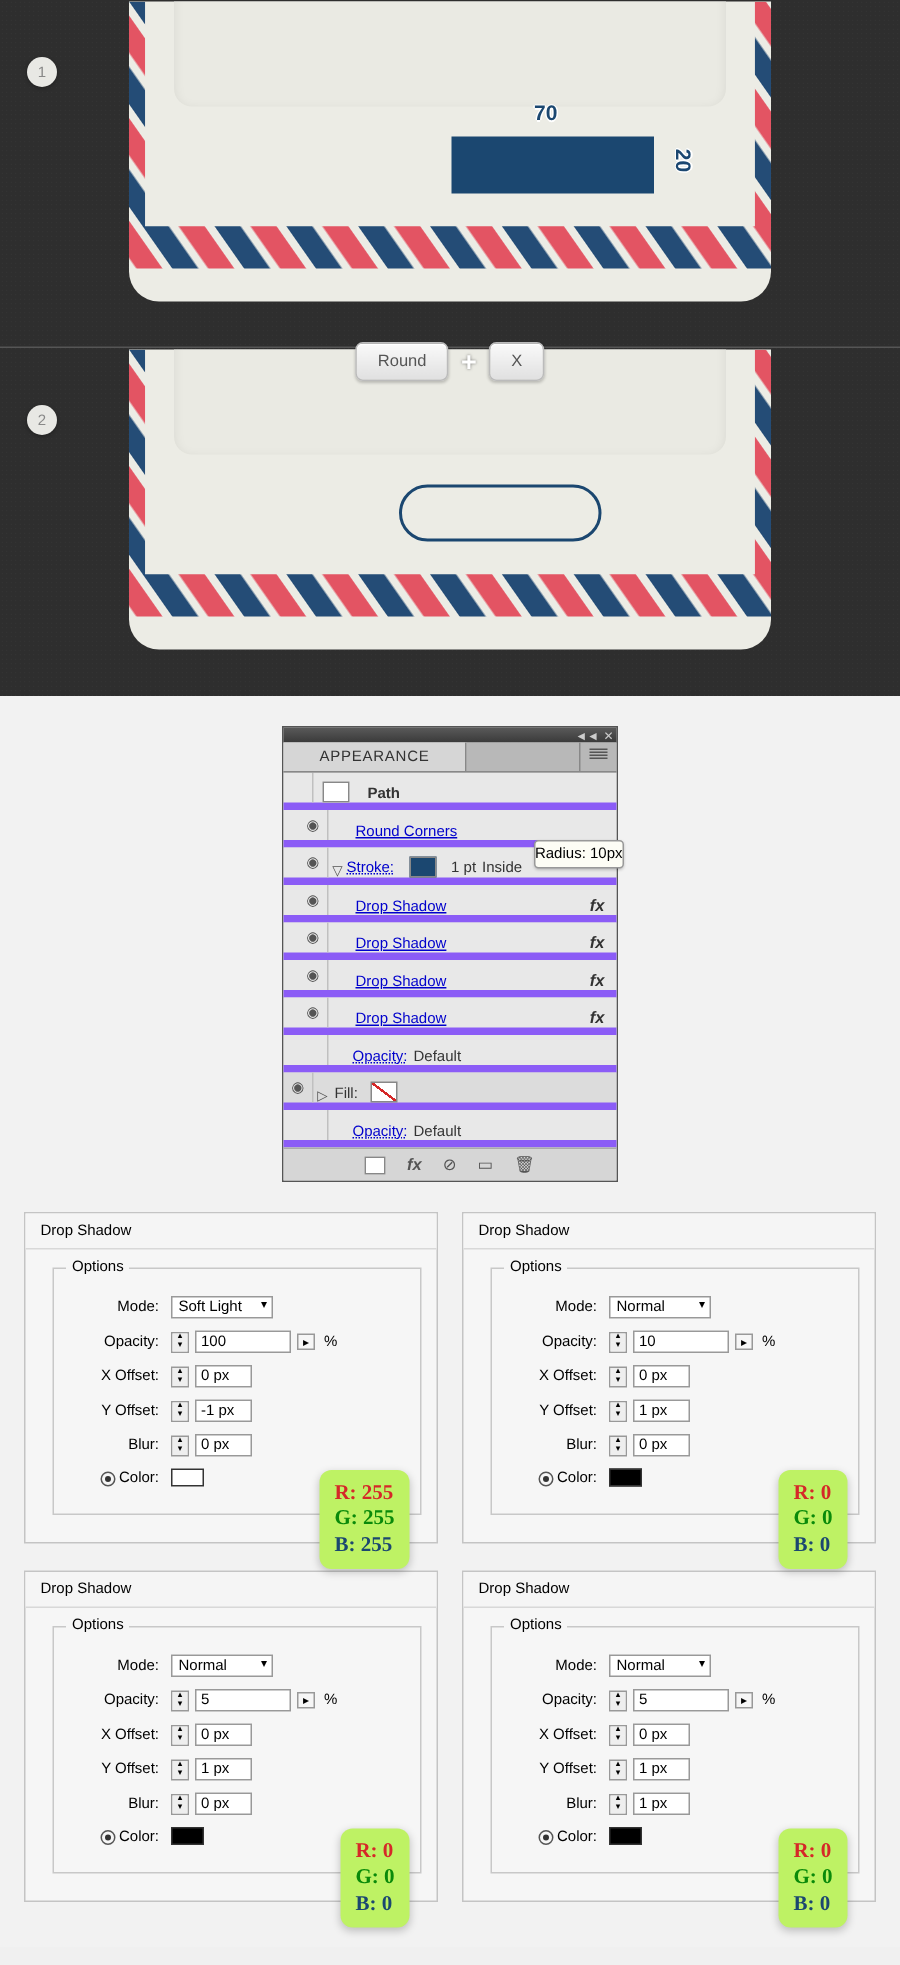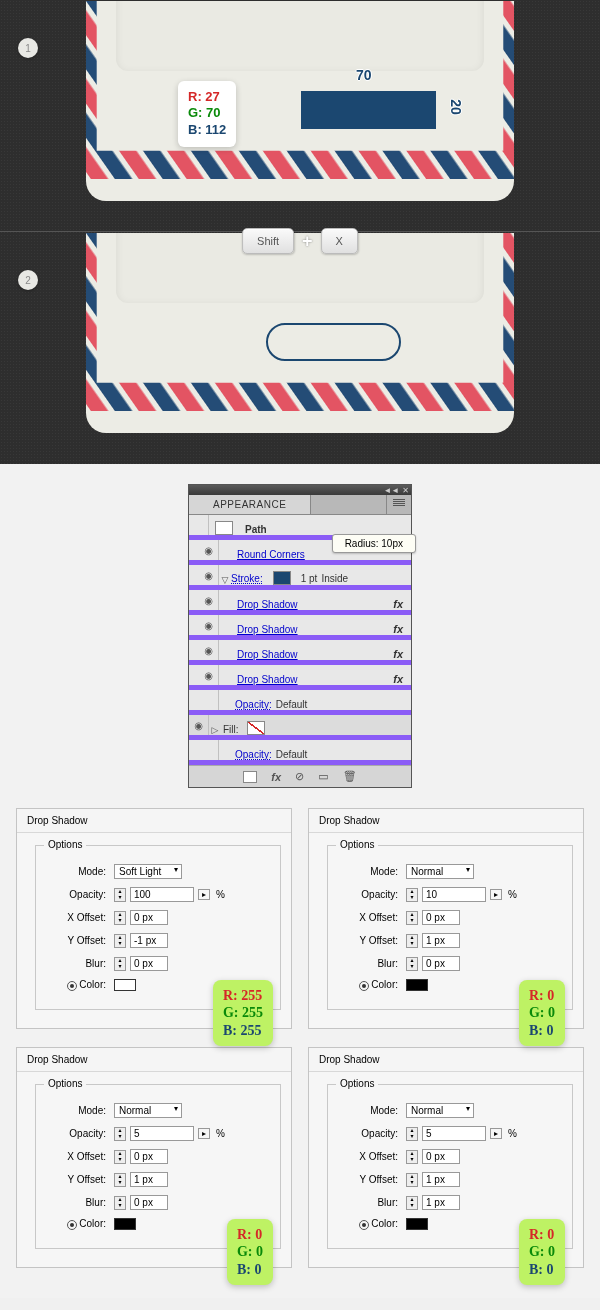--- a/index.html
+++ b/index.html
@@ -38,21 +38,21 @@
 .sub { padding-left: 10px; }
 .eye { width: 20px; height: 20px; display: flex; align-items: center; justify-content: center; border-right: 1px solid #c0c0c0; color: #555; font-size:10px; }
 .thumb { width: 18px; height: 14px; border: 1px solid #888; background: #fff; margin: 0 6px; display:inline-flex; align-items:center; justify-content:center; flex-shrink:0;}
 .thumb.navy { background: #1b4770; }
 .thumb.none { background: linear-gradient(to top right, #fff 46%, #d52828 46%, #d52828 54%, #fff 54%); }
 .row-label { padding: 0 6px; flex: 1; }
 .link { color: #0000cc; text-decoration: underline; cursor: pointer; }
 .bold { font-weight: bold; }
 .fx { font-style: italic; font-weight:bold; margin-right: 8px; font-size:11px; }
 .arrow { width: 12px; text-align: center; color: #555; font-size:9px; }
-.radius-tip { position: absolute; right: -4px; top: 50px; background: #fdfdf5; border: 1px solid #999; border-radius: 3px; padding: 3px 12px; font-size: 10px; box-shadow: 0 1px 2px rgba(0,0,0,0.2); z-index:3; }
+.radius-tip { position: absolute; right: -4px; top: 76px; background: #fdfdf5; border: 1px solid #999; border-radius: 3px; padding: 3px 0; font-size: 10px; box-shadow: 0 1px 2px rgba(0,0,0,0.2); z-index:3; }
 .stroke-info { display:flex; align-items:center; gap:4px; flex:1; }
 .panel-foot { display:flex; align-items:center; justify-content:center; gap:14px; padding:4px 0; background:#d6d6d6; border-top:1px solid #aaa; font-size:11px; color:#555;}
 .foot-thumb { width:14px; height:12px; border:1px solid #888; background:#fff;}
 .panel-wrap{ position:relative; }
 
 
 .dialogs { background: #f2f2f2; padding: 10px 16px 30px; display: grid; grid-template-columns: 1fr 1fr; gap: 18px 16px; }
 .dialog { background: #f6f6f6; border: 1px solid #c4c4c4; font-size: 10px; position: relative; }
 .dialog-title { padding: 6px 10px; border-bottom: 1px solid #d8d8d8; background:#f5f5f5; }
 .fieldset { margin: 12px 10px 18px 18px; border: 1px solid #c8c8c8; padding: 10px 6px 10px 6px; position: relative; }
@@ -86,30 +86,25 @@
               <rect width="16" height="44" fill="#244c76"></rect>
               <rect x="22" width="16" height="44" fill="#e35463"></rect>
             </pattern>
           </defs>
         <path d="M0 0h12v200h-12z M468 0h12v200h-12z M0 168h480v32h-480z" fill="url(#st)"></path>
       </svg>
       <div class="envelope-inner"></div>
       <div class="blue-rect"></div>
       <div class="dim-label dim-70">70</div>
       <div class="dim-label dim-20">20</div>
-      <div class="rgb-popup rgb-main">
-        <div class="r">R: 27</div>
-        <div class="g">G: 70</div>
-        <div class="b">B: 112</div>
-      </div>
     </div>
   </div>
 
   <div class="key-row">
-    <div class="keycap">Shift</div>
+    <div class="keycap">Round</div>
     <div class="plus">+</div>
     <div class="keycap">X</div>
   </div>
 
   <div class="envelope-row">
     <div class="step-circle">2</div>
     <div class="envelope">
       <svg class="envelope-stripes" viewBox="0 0 480 200" preserveAspectRatio="none">
         <path d="M0 0h12v200h-12z M468 0h12v200h-12z M0 168h480v32h-480z" fill="url(#st)"></path>
       </svg>

